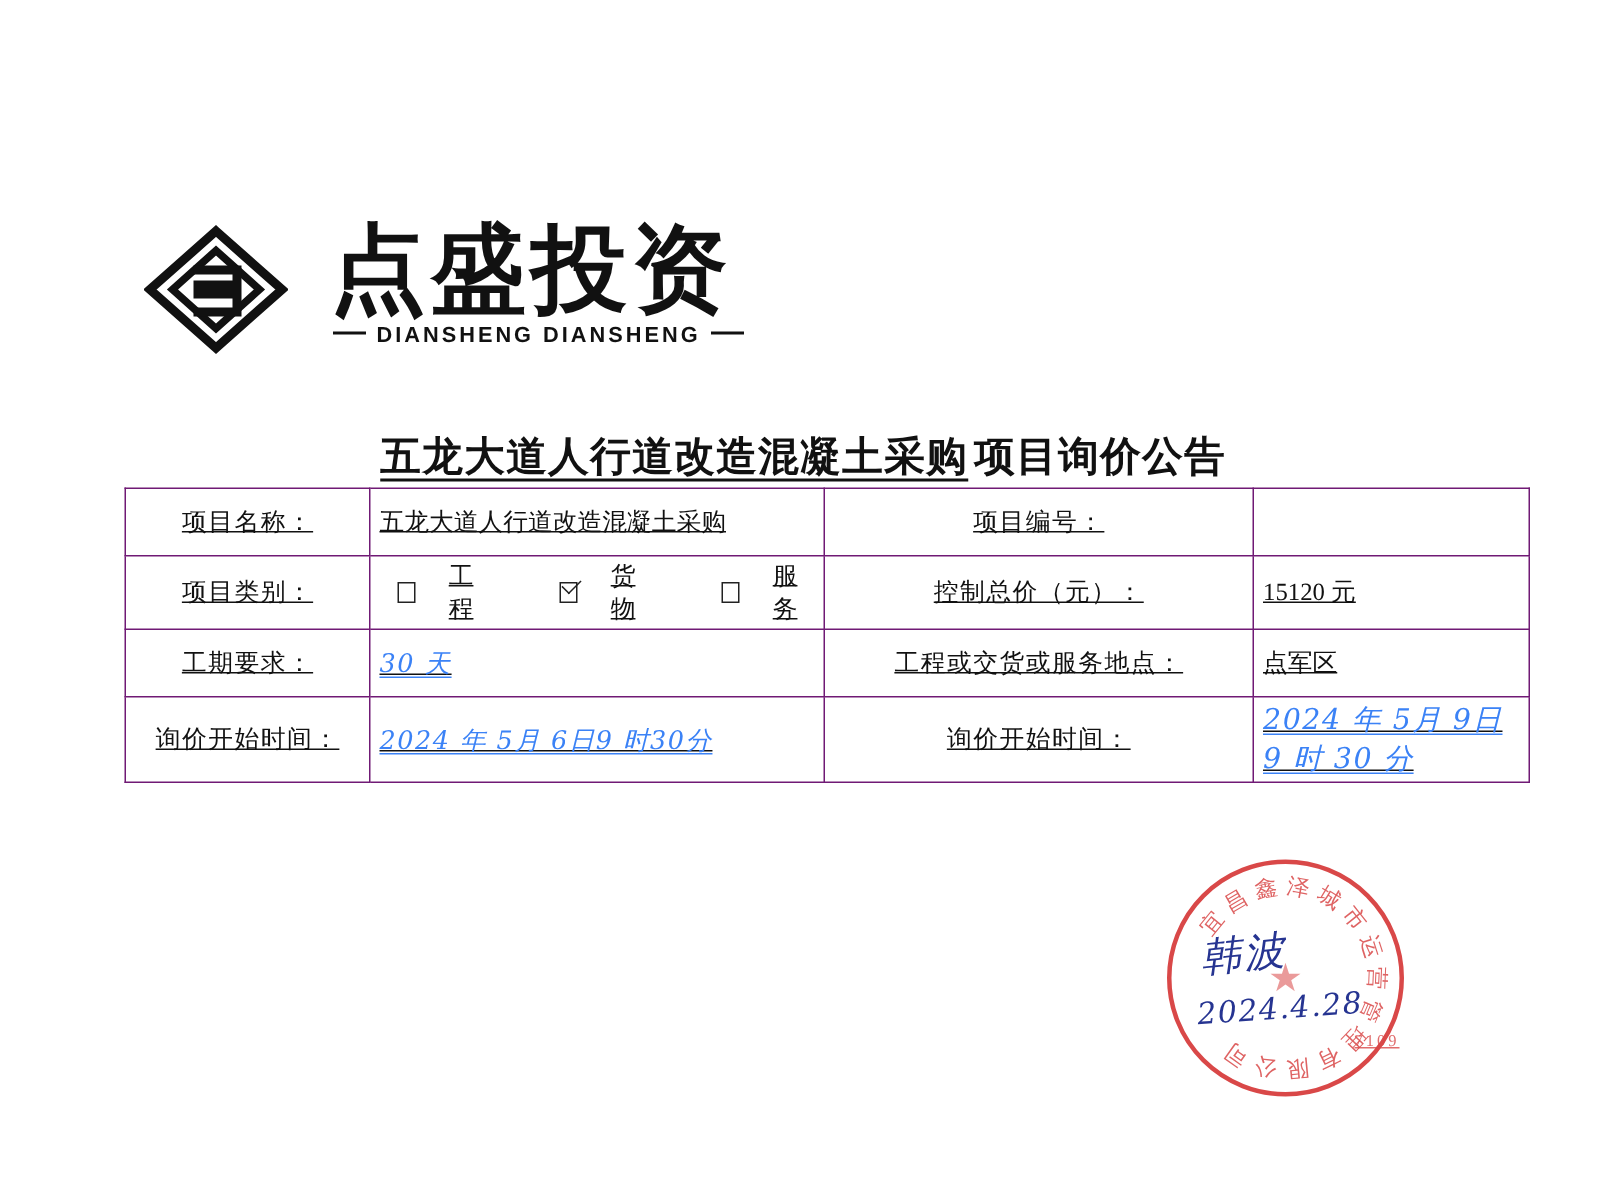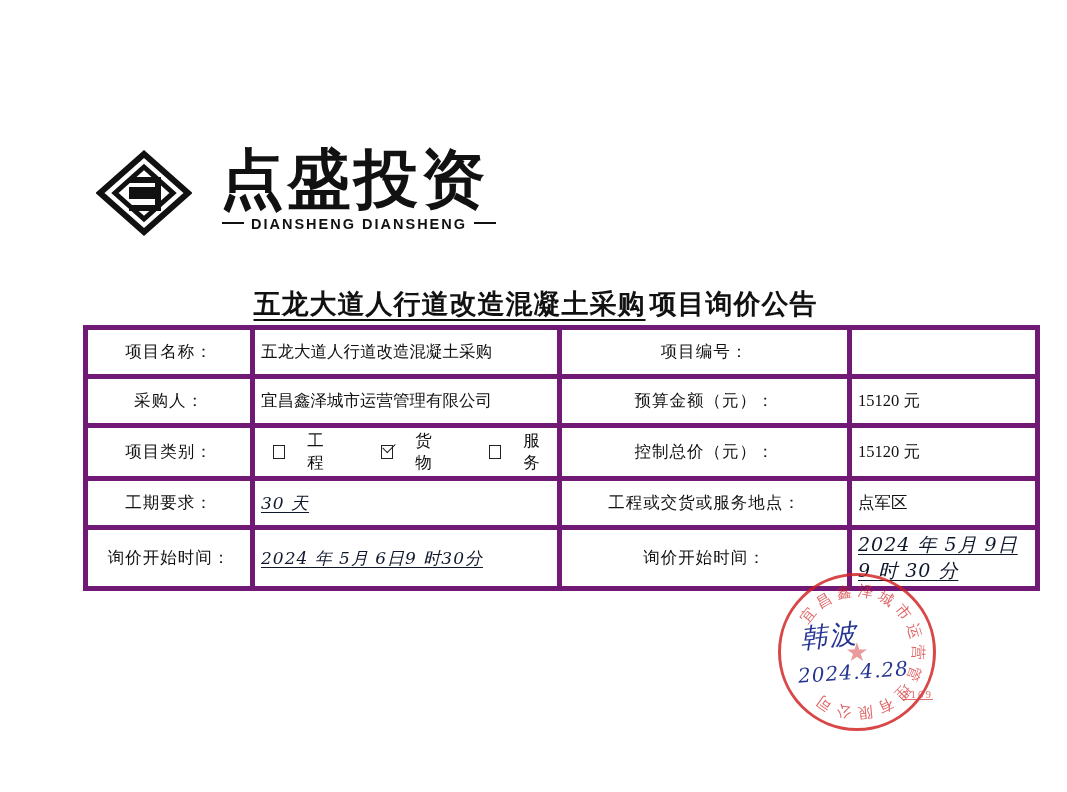--- a/index.html
+++ b/index.html
@@ -86,42 +86,43 @@
   
   .info-table {
     position: absolute;
     left: 83px;
     top: 325px;
     width: 884px;
     border-collapse: collapse;
     table-layout: fixed;
   }
   .info-table td {
-    border: 5px solid #701a75;
+    border: 1px solid #701a75;
     height: 40px;
     font-size: 16.5px;
     padding: 2px 6px;
     vertical-align: middle;
+    text-decoration: underline;
   }
   .lbl {
     text-align: center;
     letter-spacing: 1px;
   }
   .val {
     padding-left: 16px;
   }
   .col-a { width: 150px; }
   .col-b { width: 290px; }
   .col-c { width: 273px; }
   .col-d { width: 171px; }
 
   .handwritten {
     font-family: "DejaVu Serif", serif;
     font-style: italic;
-    color: #0f172a;
+    color: #3b82f6;
     font-size: 17px;
     text-decoration: underline;
     text-underline-offset: 3px;
     letter-spacing: 1px;
     text-align: center;
   }
 
   .checks {
     display: flex;
     gap: 46px;
@@ -237,26 +238,20 @@
   <span class="underlined">五龙大道人行道改造混凝土采购</span><span>项目询价公告</span>
 </div>
 
 <table class="info-table">
   <tbody>
       <tr>
     <td class="lbl col-a">项目名称：</td>
     <td class="val col-b">五龙大道人行道改造混凝土采购</td>
     <td class="lbl col-c">项目编号：</td>
     <td class="val col-d"></td>
-  </tr>
-  <tr>
-    <td class="lbl col-a">采购人：</td>
-    <td class="val col-b">宜昌鑫泽城市运营管理有限公司</td>
-    <td class="lbl col-c">预算金额（元）：</td>
-    <td class="val col-d">15120 元</td>
   </tr>
   <tr>
     <td class="lbl col-a">项目类别：</td>
     <td class="col-b">
       <div class="checks">
         <span class="chk">
           <span class="box"></span>
           <span>工程</span>
         </span>
         <span class="chk">

